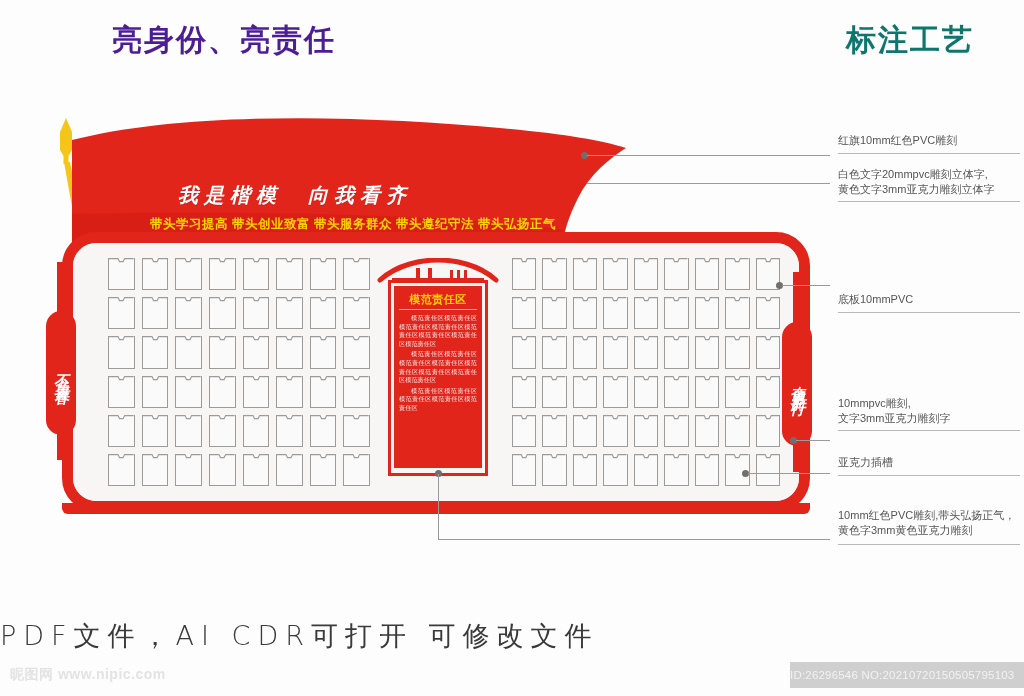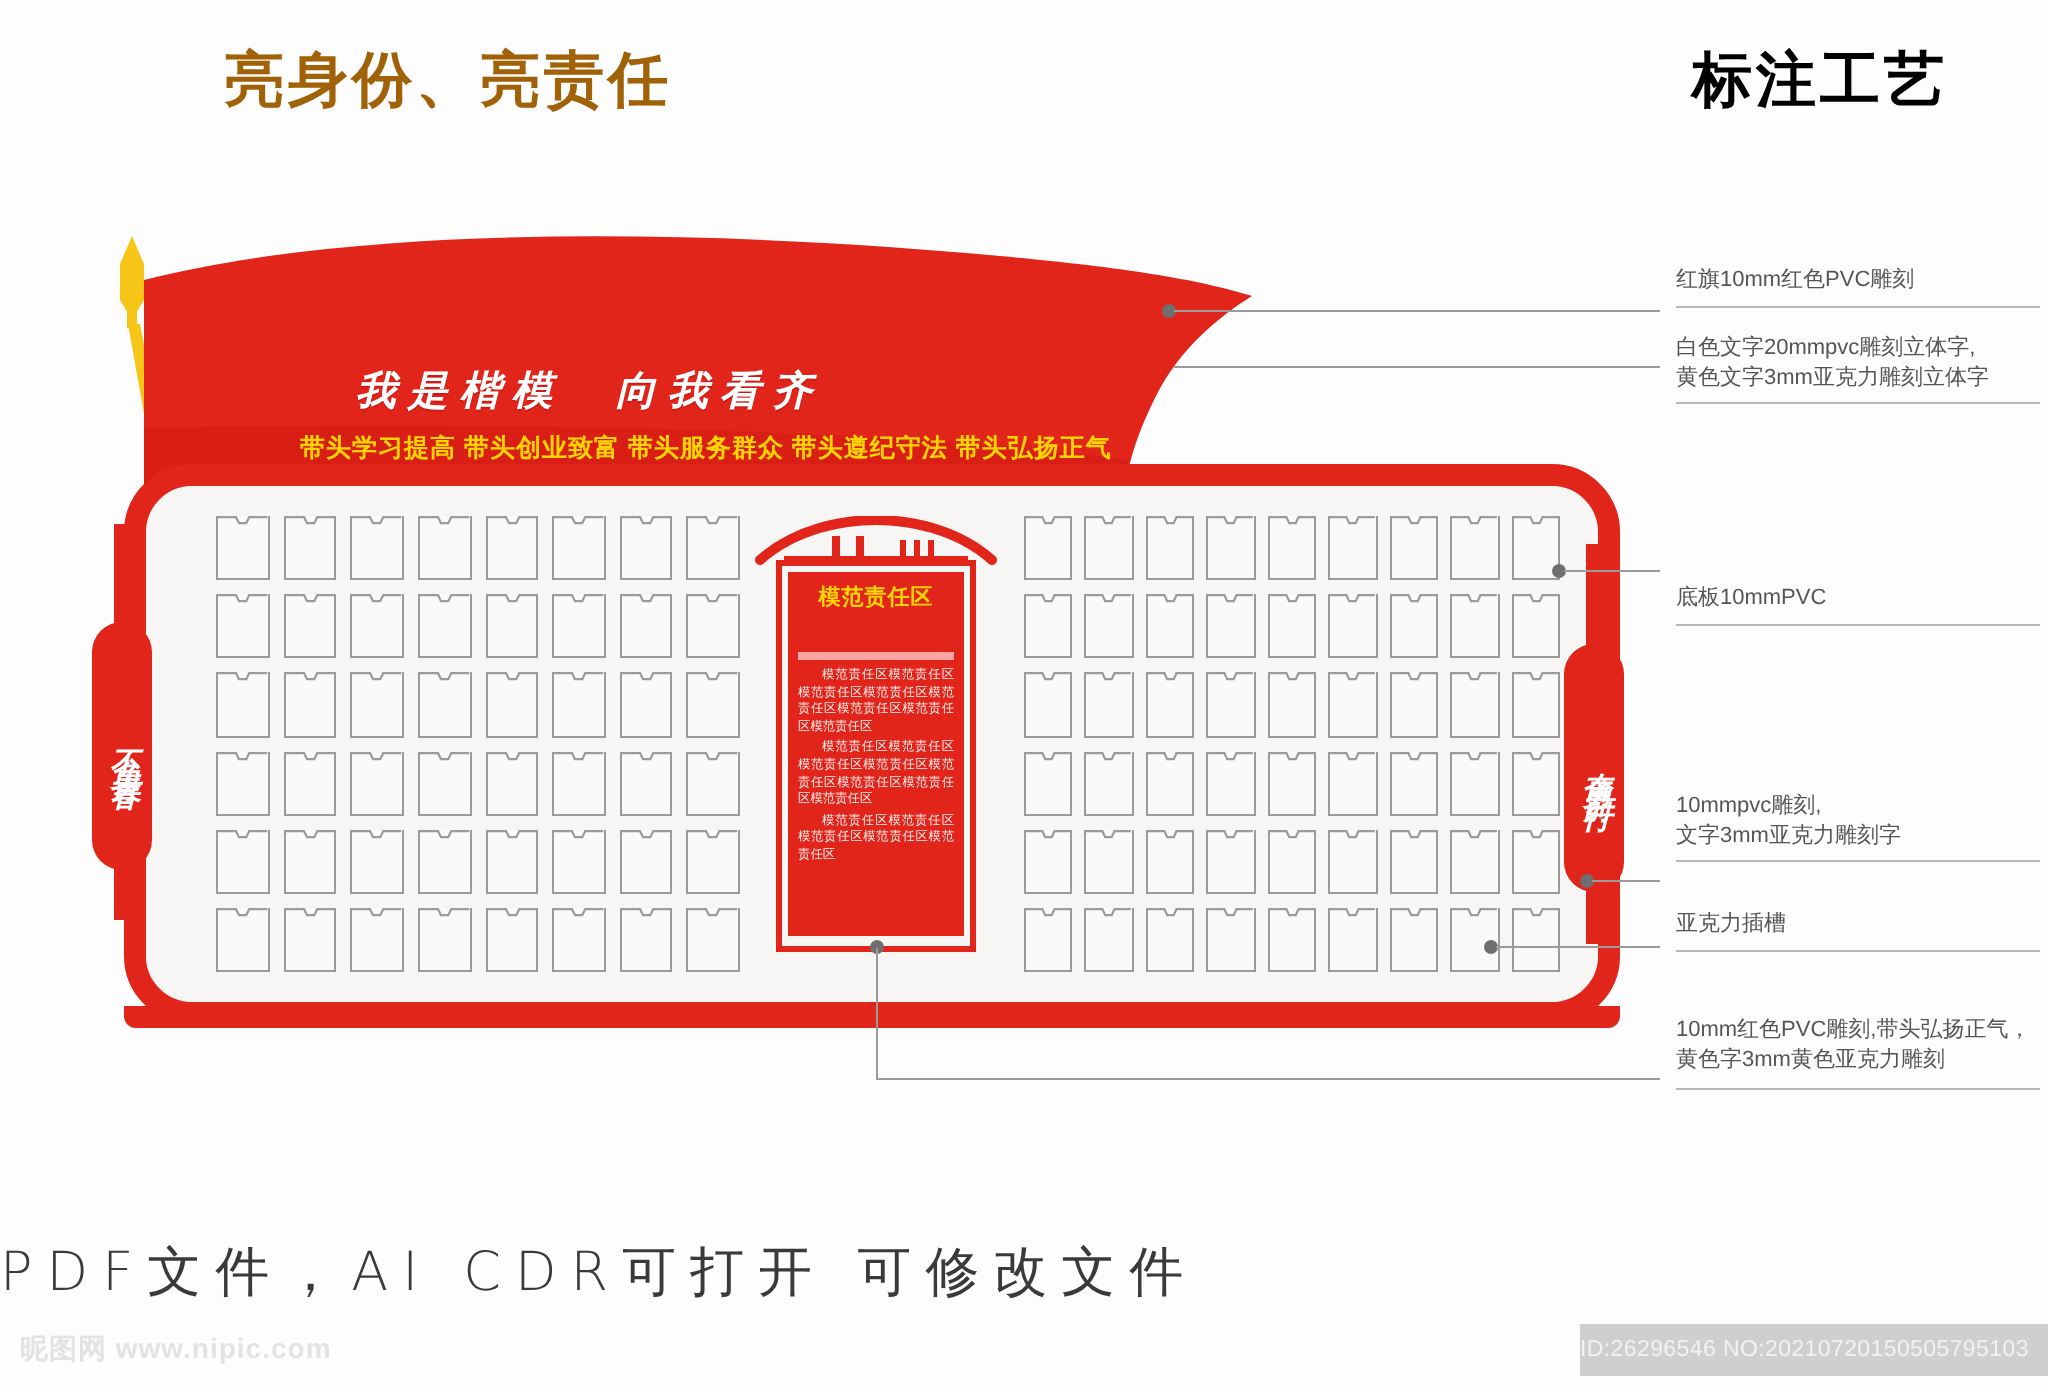--- a/index.html
+++ b/index.html
@@ -6,26 +6,26 @@
   body{
     width:1024px;height:696px;position:relative;overflow:hidden;
     font-family:"Liberation Sans","DejaVu Sans",sans-serif;
     background:#fdfdfd;
   }
   .stage{position:absolute;left:0;top:0;width:1024px;height:696px;}
 
   
   .hd-left{
     position:absolute;left:112px;top:20px;
-    font-size:30px;font-weight:700;color:#a16207;letter-spacing:2px;
+    font-size:30px;font-weight:700;color:#4c1d95;letter-spacing:2px;
     white-space:nowrap;
   }
   .hd-right{
     position:absolute;right:50px;top:20px;
-    font-size:30px;font-weight:700;color:#000000;letter-spacing:2px;
+    font-size:30px;font-weight:700;color:#0f766e;letter-spacing:2px;
     white-space:nowrap;
   }
 
   
   .pole{position:absolute;left:56px;top:116px;width:40px;height:130px;}
 
   
   .flag{position:absolute;left:70px;top:118px;width:570px;height:130px;}
   .flag-main-title{
     position:absolute;left:178px;top:182px;width:420px;
@@ -94,21 +94,21 @@
     position:absolute;left:12px;top:22px;width:100px;height:196px;
     border:3px solid #e1251b;box-sizing:border-box;background:transparent;
   }
   .scroll-body{
     position:absolute;left:18px;top:28px;width:88px;height:182px;
     background:#e1251b;box-sizing:border-box;padding:6px 5px 4px 5px;
   }
   .scroll-title{
     text-align:center;color:#ffd400;font-size:11px;font-weight:700;
     letter-spacing:.5px;line-height:14px;
-    border-bottom:4px solid #fca5a5;padding-bottom:20px;margin-bottom:4px;
+    border-bottom:1px solid #fca5a5;padding-bottom:3px;margin-bottom:4px;
   }
   .scroll-text{
     color:#ffffff;font-size:6.2px;line-height:8.6px;text-align:justify;
     text-indent:12px;opacity:.92;
   }
   .scroll-text p{margin:0 0 2px 0;}
 
   
   .anno{
     position:absolute;font-size:11px;color:#555555;line-height:15px;

